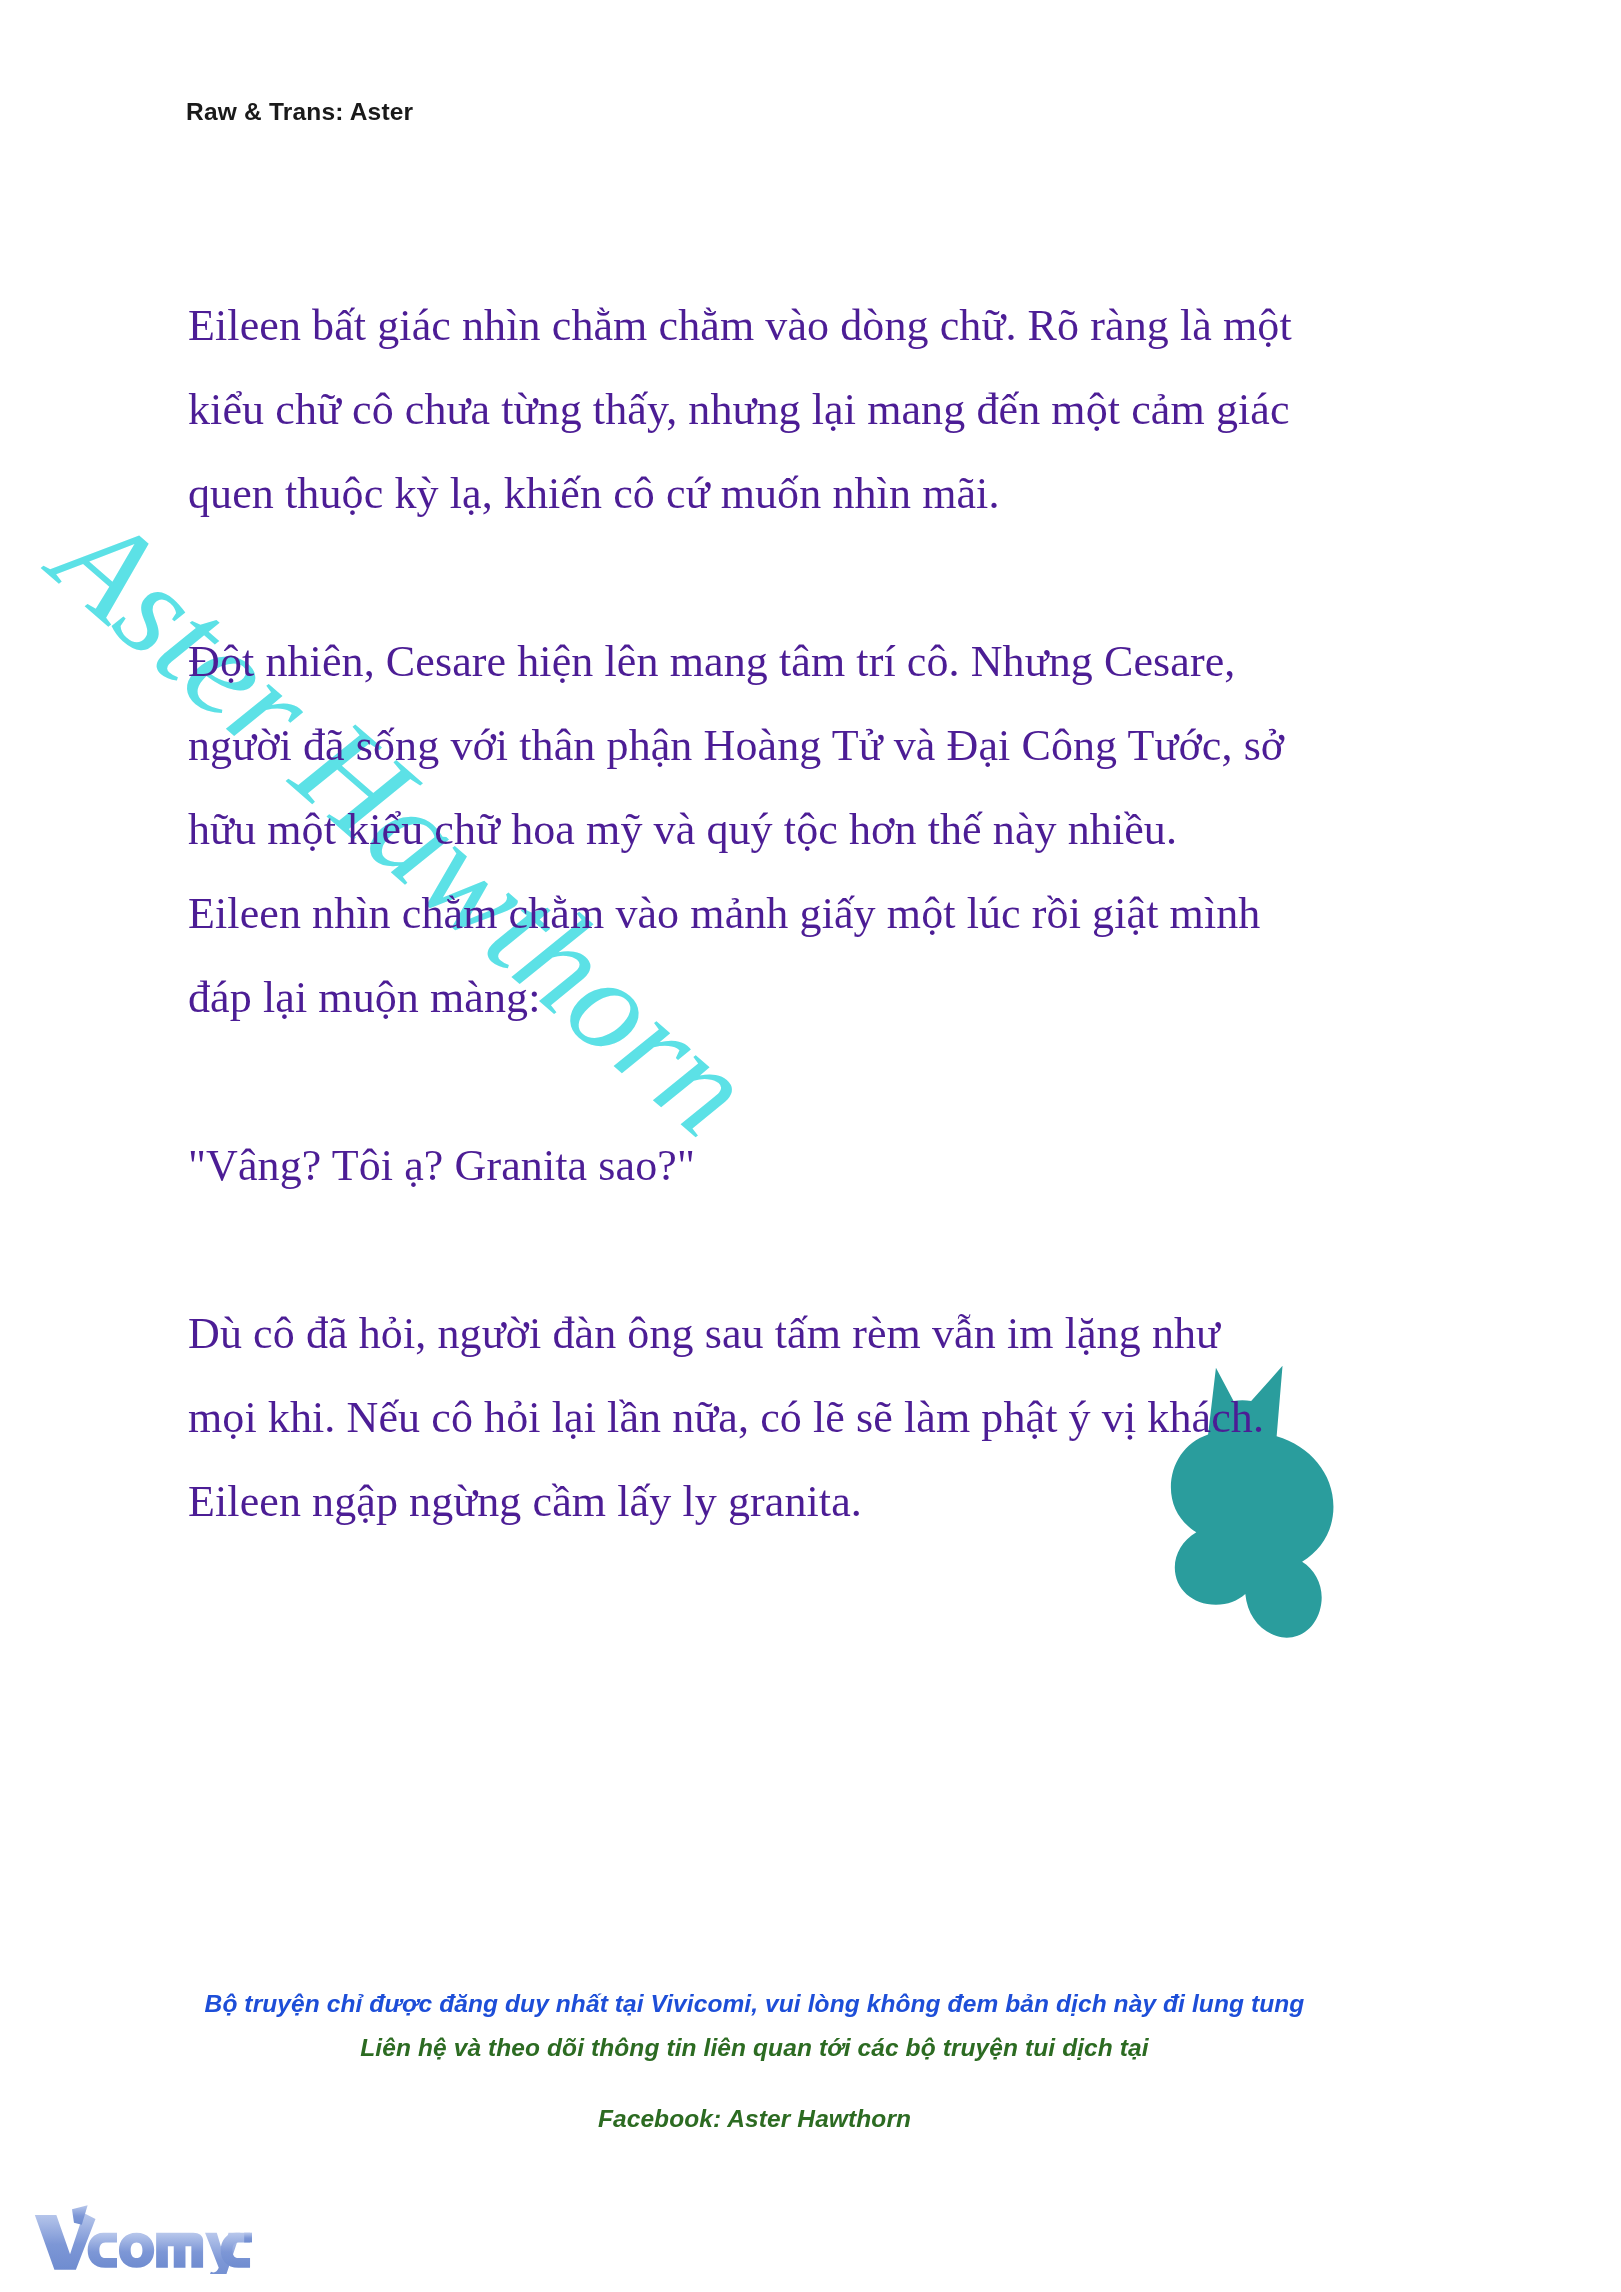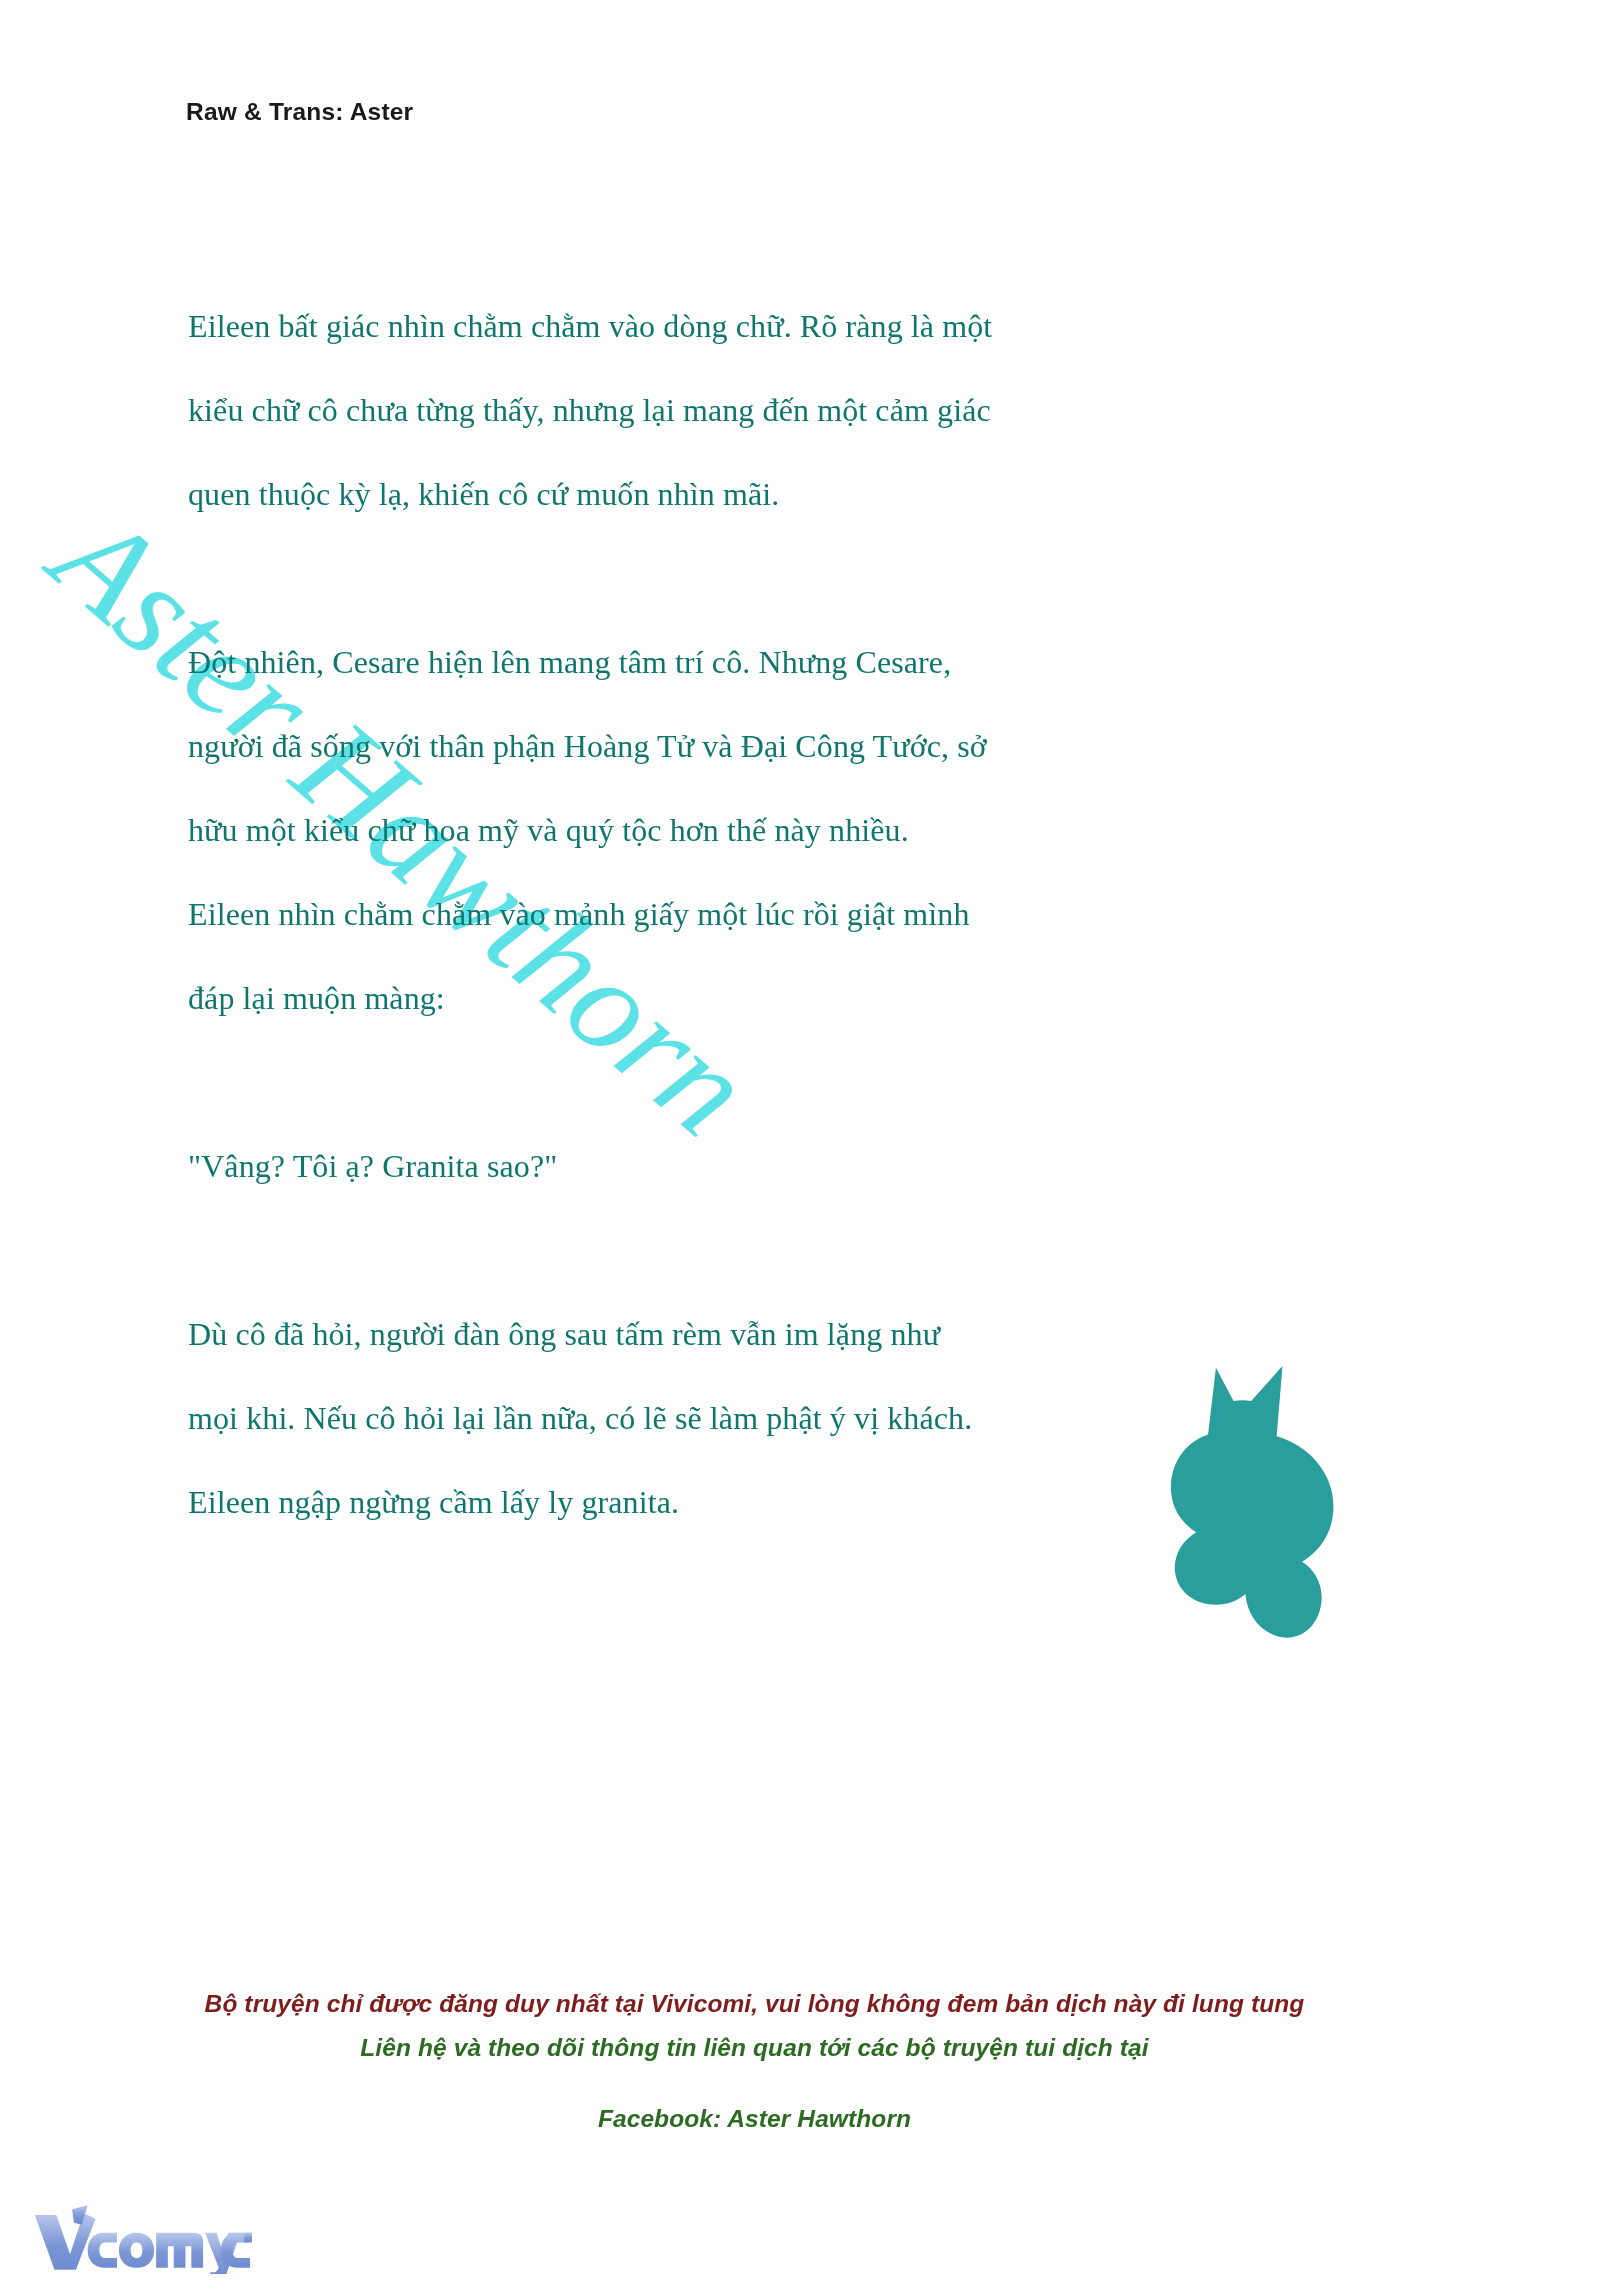--- a/index.html
+++ b/index.html
@@ -33,23 +33,23 @@
 
   
   .content {
     position: absolute;
     left: 188px;
     top: 284px;
     width: 1264px;
     z-index: 4;
   }
   .para {
-    font-size: 32px;
+    font-size: 44px;
     line-height: 84px;
-    color: #0f766e;
+    color: #4c1d95;
     margin: 0;
     letter-spacing: 0.1px;
   }
   .para + .para {
     margin-top: 84px;
   }
   .para-tight + .para-tight {
     margin-top: 0;
   }
   .gap-after {
@@ -174,21 +174,21 @@
 
     <p class="para">
       <span style="display: block;">Dù cô đã hỏi, người đàn ông sau tấm rèm vẫn im lặng như</span>
       <span style="display: block;">mọi khi. Nếu cô hỏi lại lần nữa, có lẽ sẽ làm phật ý vị khách.</span>
       <span style="display: block;">Eileen ngập ngừng cầm lấy ly granita.</span>
     </p>
 
   </div>
 
   <div class="footer-notes">
-    <div class="footer-line l1" style="color: #7f1d1d;">Bộ truyện chỉ được đăng duy nhất tại Vivicomi, vui lòng không đem bản dịch này đi lung tung</div>
+    <div class="footer-line l1" style="color: #1d4ed8;">Bộ truyện chỉ được đăng duy nhất tại Vivicomi, vui lòng không đem bản dịch này đi lung tung</div>
     <div class="footer-line l2" style="color: rgb(44, 107, 34);">Liên hệ và theo dõi thông tin liên quan tới các bộ truyện tui dịch tại</div>
     <div class="footer-line l3" style="color: rgb(44, 107, 34);">Facebook: Aster Hawthorn</div>
   </div>
 
   <div class="brand-logo">
     <svg viewBox="0 0 230 72" width="225" height="71" aria-hidden="true">
       <defs>
         <linearGradient id="vg" x1="0" y1="0" x2="0" y2="1">
           <stop offset="0%" stop-color="#b9c8ec"></stop>
           <stop offset="55%" stop-color="#7d97d6"></stop>

